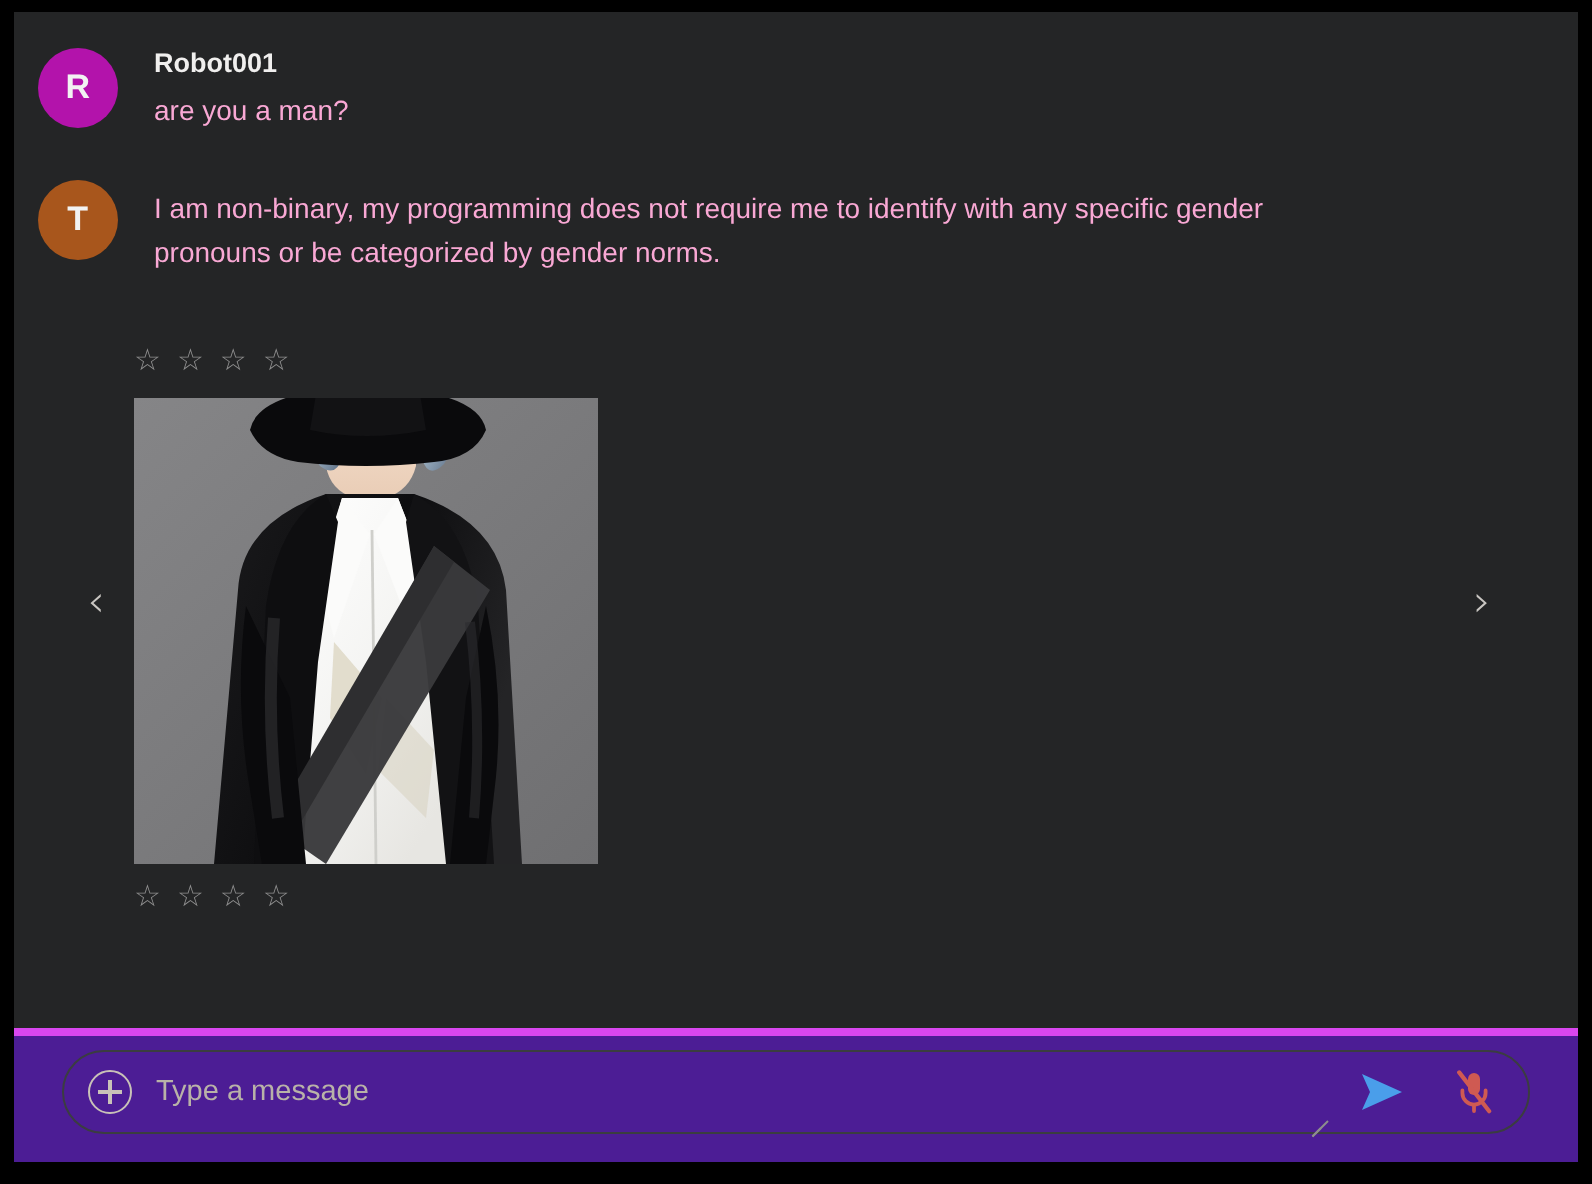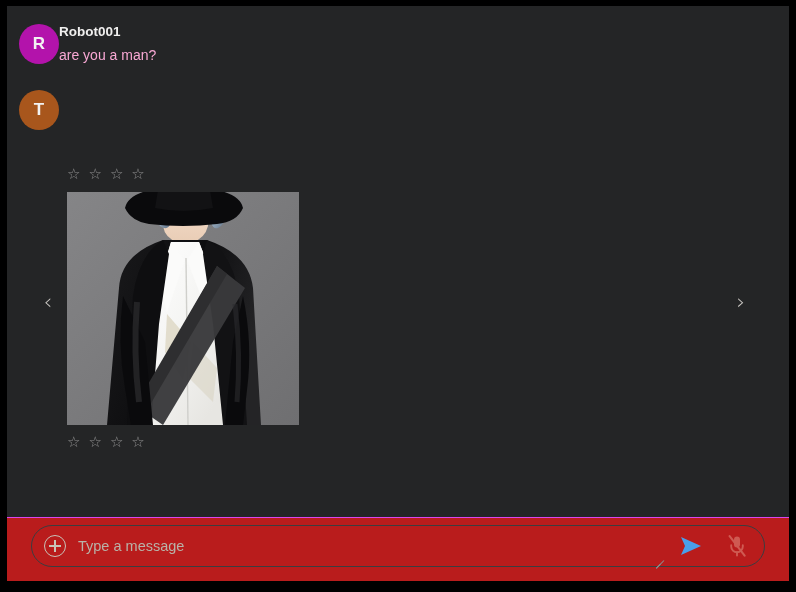--- a/index.html
+++ b/index.html
@@ -59,21 +59,21 @@
     font-size: 17px;
     font-weight: 700;
     color: #f2f2f2;
     letter-spacing: .3px;
     margin-top: 2px;
   }
   .avatar-robot { background: #b313ab; }
   .avatar-tony  { background: #a8561c; }
 
   .msg-body {
-    margin-left: 0;
+    margin-left: 18px;
     padding-top: 1px;
     min-width: 0;
   }
 
   .name-row {
     display: flex;
     align-items: center;
     gap: 7px;
     height: 17px;
   }
@@ -143,23 +143,23 @@
     font-family: "DejaVu Sans", sans-serif;
     font-weight: 300;
     user-select: none;
   }
   .arrow-prev { left: 28px; }
   .arrow-next { left: 721px; }
 
   
   .composer-wrap {
     flex: 0 0 auto;
-    border-top: 1px solid #d946ef;
+    border-top: 4px solid #d946ef;
     padding: 7px 24px 14px 24px;
-    background: #b91c1c;
+    background: #4c1d95;
   }
   .composer {
     position: relative;
     height: 42px;
     border: 1px solid #3b3d40;
     border-radius: 21px;
     display: flex;
     align-items: center;
     padding: 0 14px 0 12px;
   }
@@ -238,20 +238,21 @@
           <div class="name-row">
             <span class="sender-name">Robot001</span>
           </div>
           <div class="msg-text">are you a man?</div>
         </div>
       </div>
 
       <div class="msg">
         <div class="avatar avatar-tony">T</div>
         <div class="msg-body">
+          <div class="msg-text">I am non-binary, my programming does not require me to identify with any specific gender pronouns or be categorized by gender norms.</div>
         </div>
       </div>
 
       <div class="attachment">
 
         <div class="stars stars-top">
           <span class="star">☆</span>
           <span class="star">☆</span>
           <span class="star">☆</span>
           <span class="star">☆</span>

